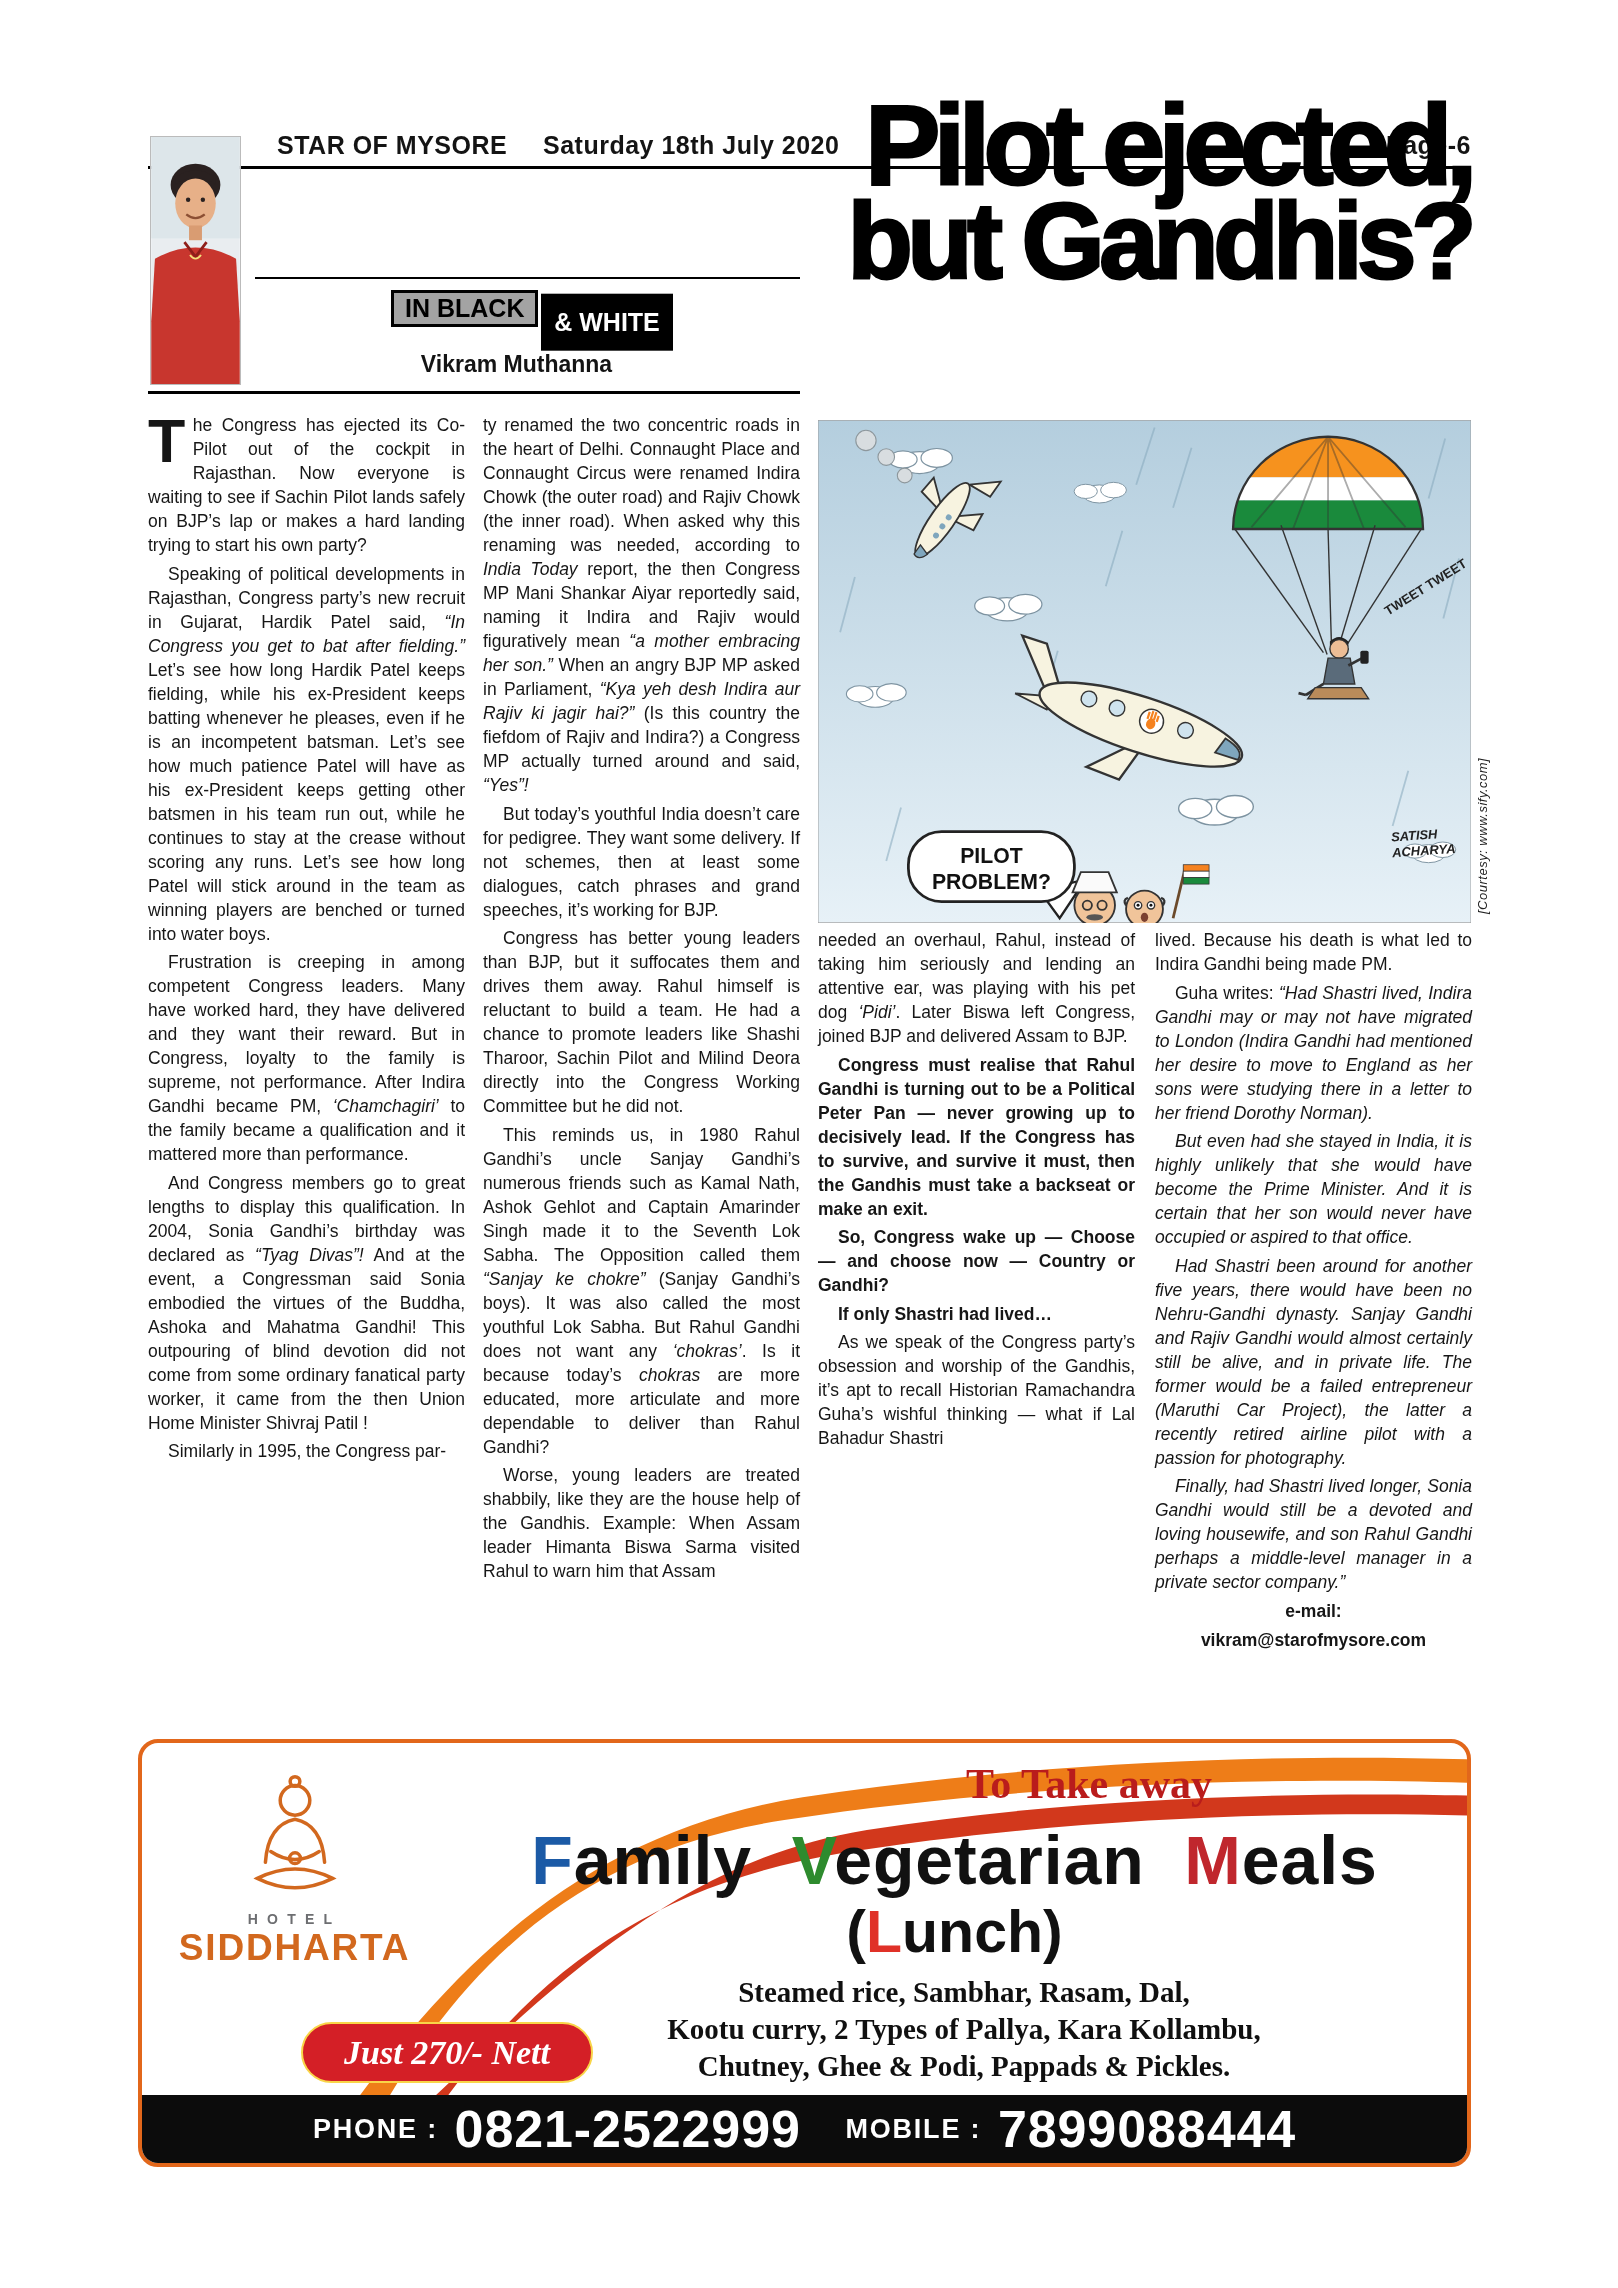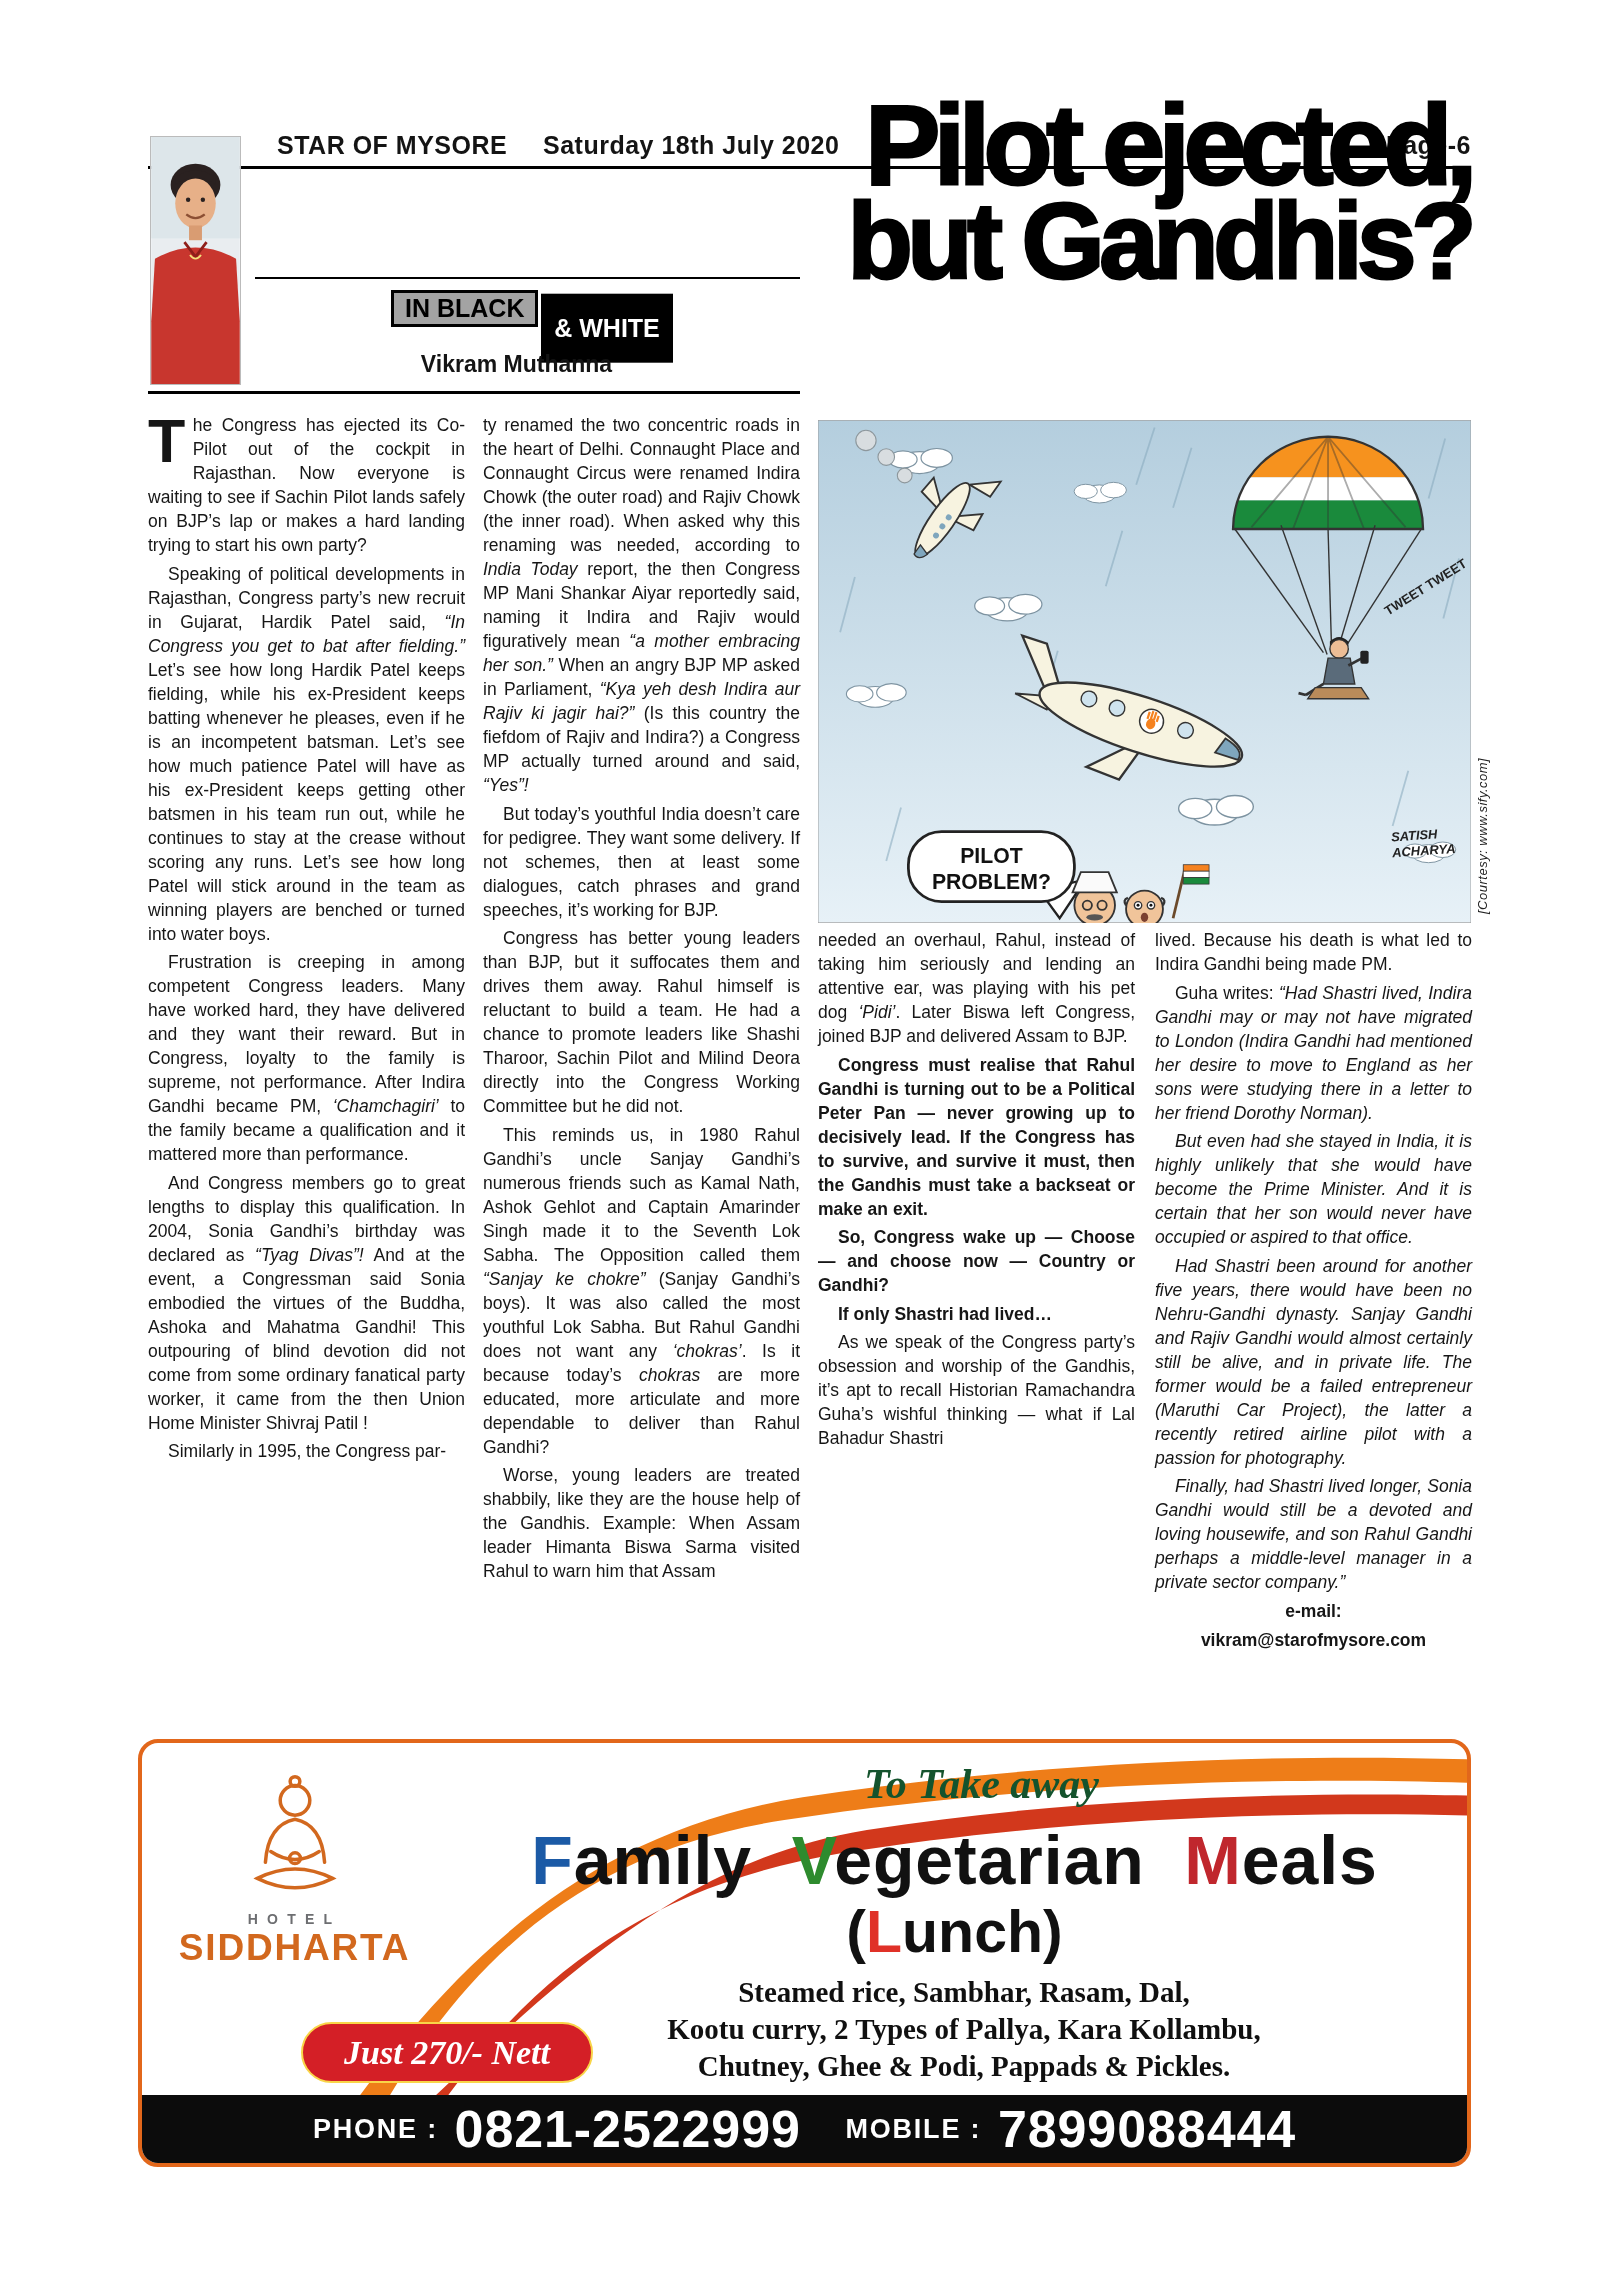--- a/index.html
+++ b/index.html
@@ -11,21 +11,21 @@
   .mast{position:absolute;top:131px;font-size:25px;font-weight:bold;letter-spacing:0.5px;}
   .mast-name{left:277px;}
   .mast-date{left:543px;}
   .mast-page{right:148px;}
 
   
   .photo{position:absolute;left:150px;top:136px;width:89px;height:247px;border:0.9px solid #bbb;}
   .badges{position:absolute;left:391px;top:290px;display:flex;align-items:flex-start;}
   .badge-inblack{border:3.7px solid #000;background:#a3a3a3;color:#000;font-weight:bold;font-size:25px;
                  padding:2.8px 11px;line-height:1;}
-  .badge-white{background:#000;color:#fff;font-weight:bold;font-size:25px;padding:22px 13px;line-height:1;
+  .badge-white{background:#000;color:#fff;font-weight:bold;font-size:25px;padding:16px 13px;line-height:1;
                margin-left:2.8px;transform:translateY(3.7px);}
   .author{position:absolute;left:332px;top:351px;width:369px;text-align:center;font-size:23px;font-weight:bold;}
 
   
   .headline{position:absolute;left:591px;top:96px;width:880px;text-align:right;font-weight:bold;color:#000;
             -webkit-text-stroke:2.8px #000;}
   .headline .h1{font-size:113px;line-height:98px;letter-spacing:-6.5px;}
   .headline .h2{font-size:107px;line-height:94px;letter-spacing:-5.5px;}
 
   
@@ -48,22 +48,22 @@
   .it{font-style:italic;}
   .dropcap{float:left;font-weight:bold;font-size:61px;line-height:48px;padding:3.7px 7.4px 0 0;}
 
   
   .ad{position:absolute;left:138px;top:1739px;width:1333px;height:428px;border:4.6px solid #e2671b;
       border-radius:20px;background:#fff;overflow:hidden;box-sizing:border-box;}
   .ad-swoosh{position:absolute;left:0;top:0;width:100%;height:100%;pointer-events:none;}
   .hotel{position:absolute;left:26px;top:16.6px;width:253px;text-align:center;}
   .hotel-label{font-size:14px;letter-spacing:9.2px;color:#6d6e71;margin-top:0px;font-weight:bold;}
   .hotel-name{font-size:37px;font-weight:bold;color:#d2681e;letter-spacing:1.8px;}
-  .takeaway{position:absolute;left:609px;top:16.6px;width:461px;text-align:center;
-            font-family:"Liberation Serif",serif;font-weight:bold;font-size:42px;color:#14532d;font-style:italic;}
+  .takeaway{position:absolute;left:609px;top:16.6px;width:461px;text-align:right;
+            font-family:"Liberation Serif",serif;font-weight:bold;font-size:42px;color:#b91c1c;}
   .meals-title{position:absolute;left:314px;top:78px;width:997px;text-align:center;
                font-size:68px;font-weight:bold;color:#111;letter-spacing:0.9px;}
   .lunch{position:absolute;left:314px;top:155px;width:997px;text-align:center;
          font-size:59px;font-weight:bold;color:#111;}
   .menu{position:absolute;left:342px;top:231px;width:960px;text-align:center;
         font-family:"Liberation Serif",serif;font-weight:bold;font-size:29px;line-height:37px;color:#101010;}
   .price-badge{position:absolute;left:159px;top:279px;width:292px;height:61px;background:#d41f26;
                border:2.8px solid #f9d548;border-radius:33px;color:#fff;display:flex;align-items:center;
                justify-content:center;font-family:"Liberation Serif",serif;font-style:italic;
                font-weight:bold;font-size:34px;box-sizing:border-box;}

